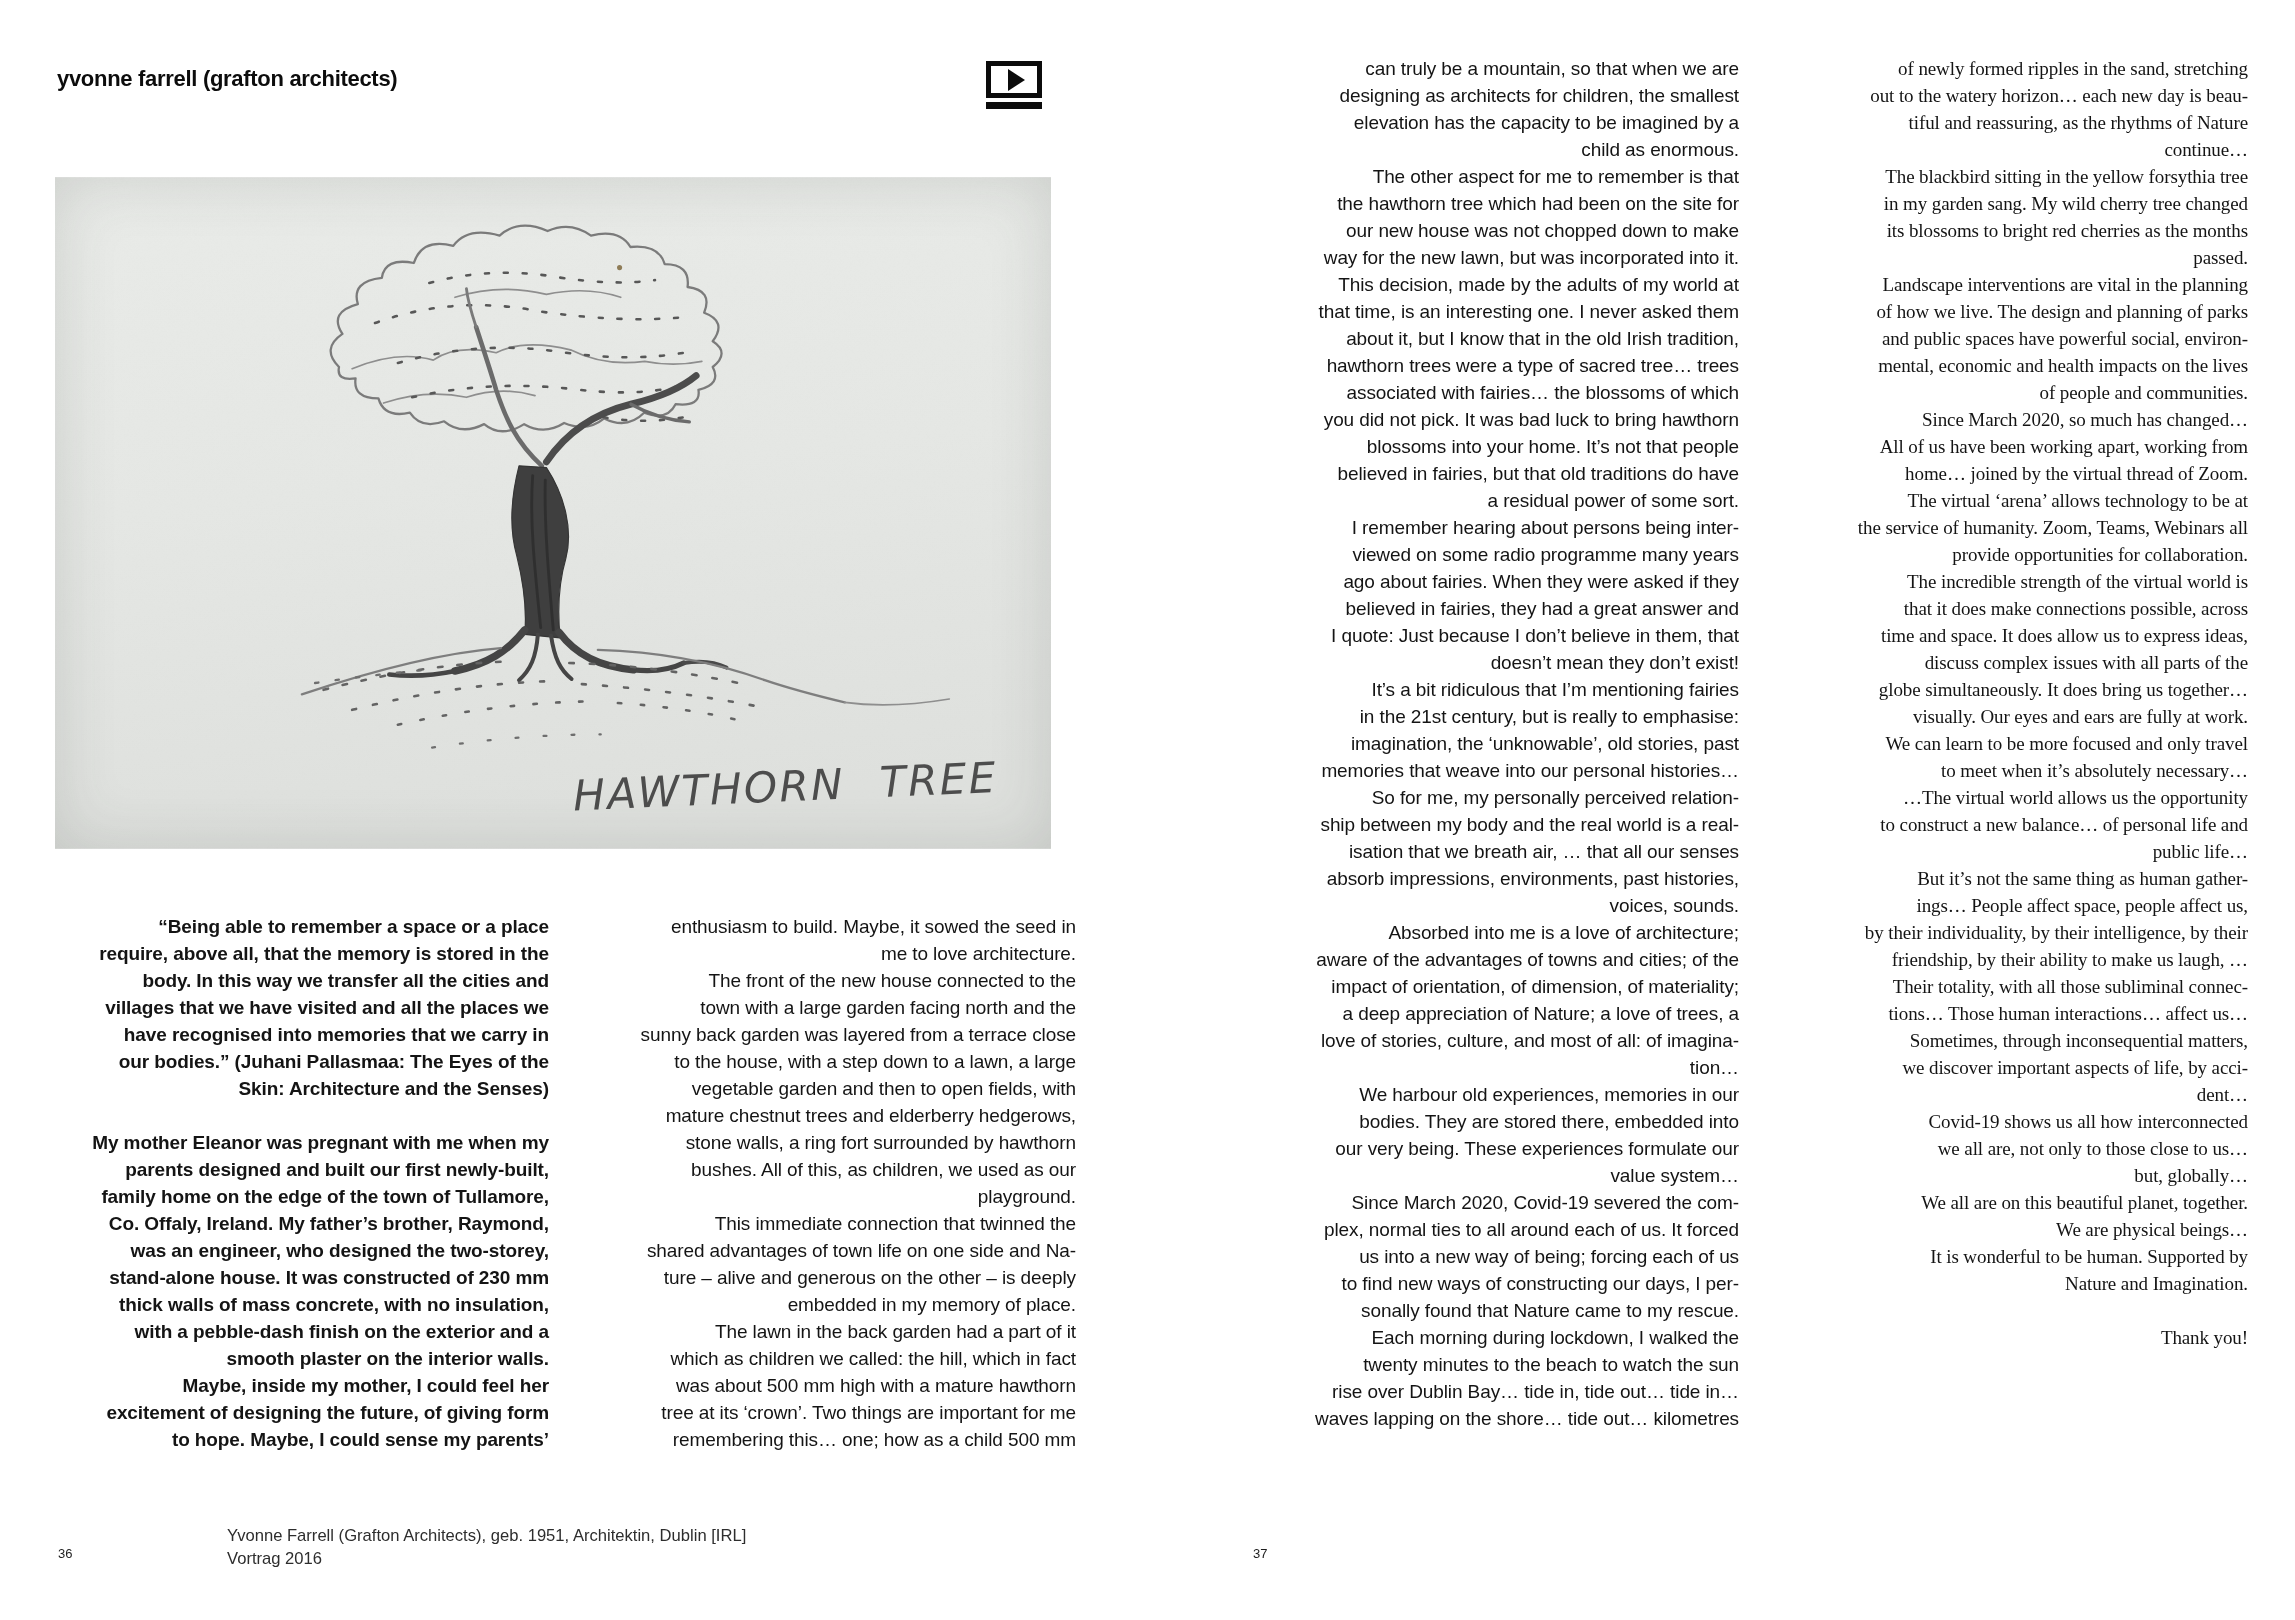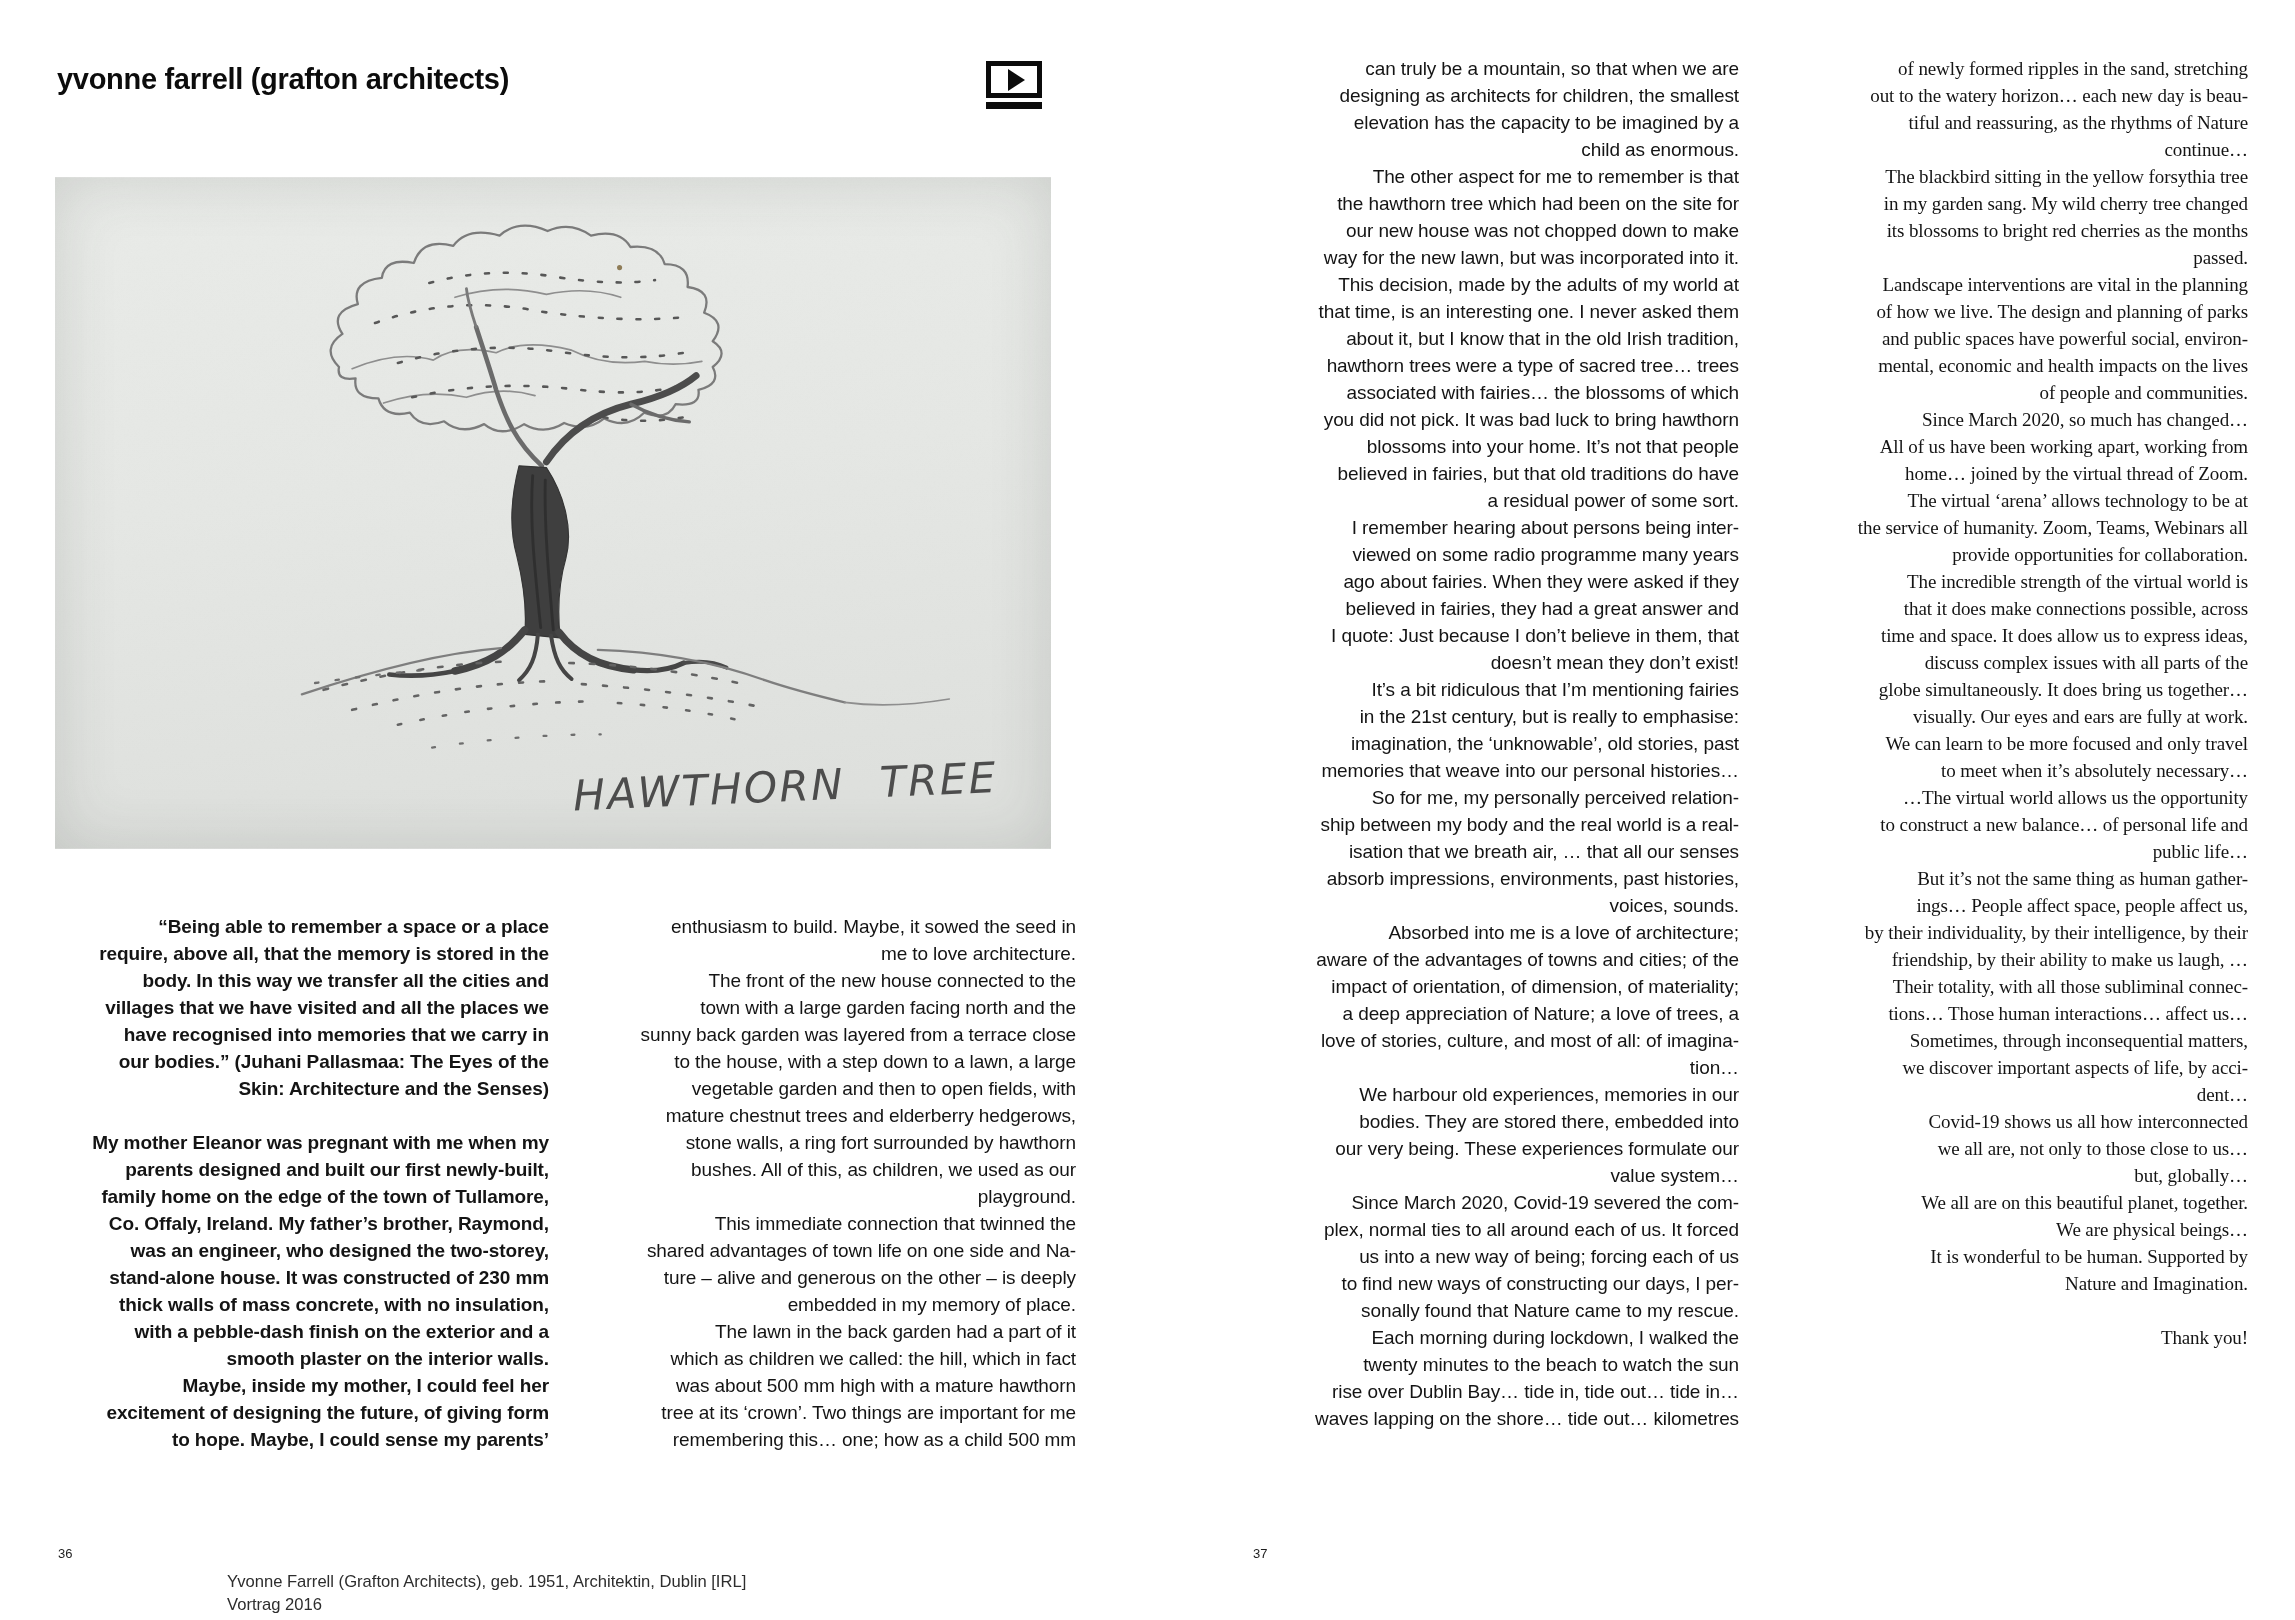--- a/index.html
+++ b/index.html
@@ -10,21 +10,21 @@
     background: #ffffff;
     overflow: hidden;
     font-family: "Liberation Sans", "DejaVu Sans", sans-serif;
     color: #161616;
   }
   .title {
     position: absolute;
     left: 57px;
     top: 58px;
     font-weight: 700;
-    font-size: 29px;
+    font-size: 22px;
     line-height: 42px;
     letter-spacing: -0.3px;
     color: #0c0c0c;
     white-space: pre;
   }
   .play {
     position: absolute;
     left: 986px;
     top: 61px;
     width: 56px;
@@ -81,21 +81,20 @@
   #col3 { left: 1253px; top: 55px;   width: 486px; }
   #col4 { left: 1756px; top: 55px;   width: 492px; font-family: Liberation Serif, serif; }
   .footnote {
     position: absolute;
     left: 227px;
     top: 1524px;
     font-size: 16.6px;
     line-height: 23.4px;
     color: #2d2d2d;
     white-space: pre;
-    margin-top: 46px;
   }
   .pagenum {
     position: absolute;
     top: 1546px;
     font-size: 13px;
     color: #1d1d1d;
   }
   #pn-left  { left: 58px; }
   #pn-right { left: 1253px; text-align: right; }
 </style>

